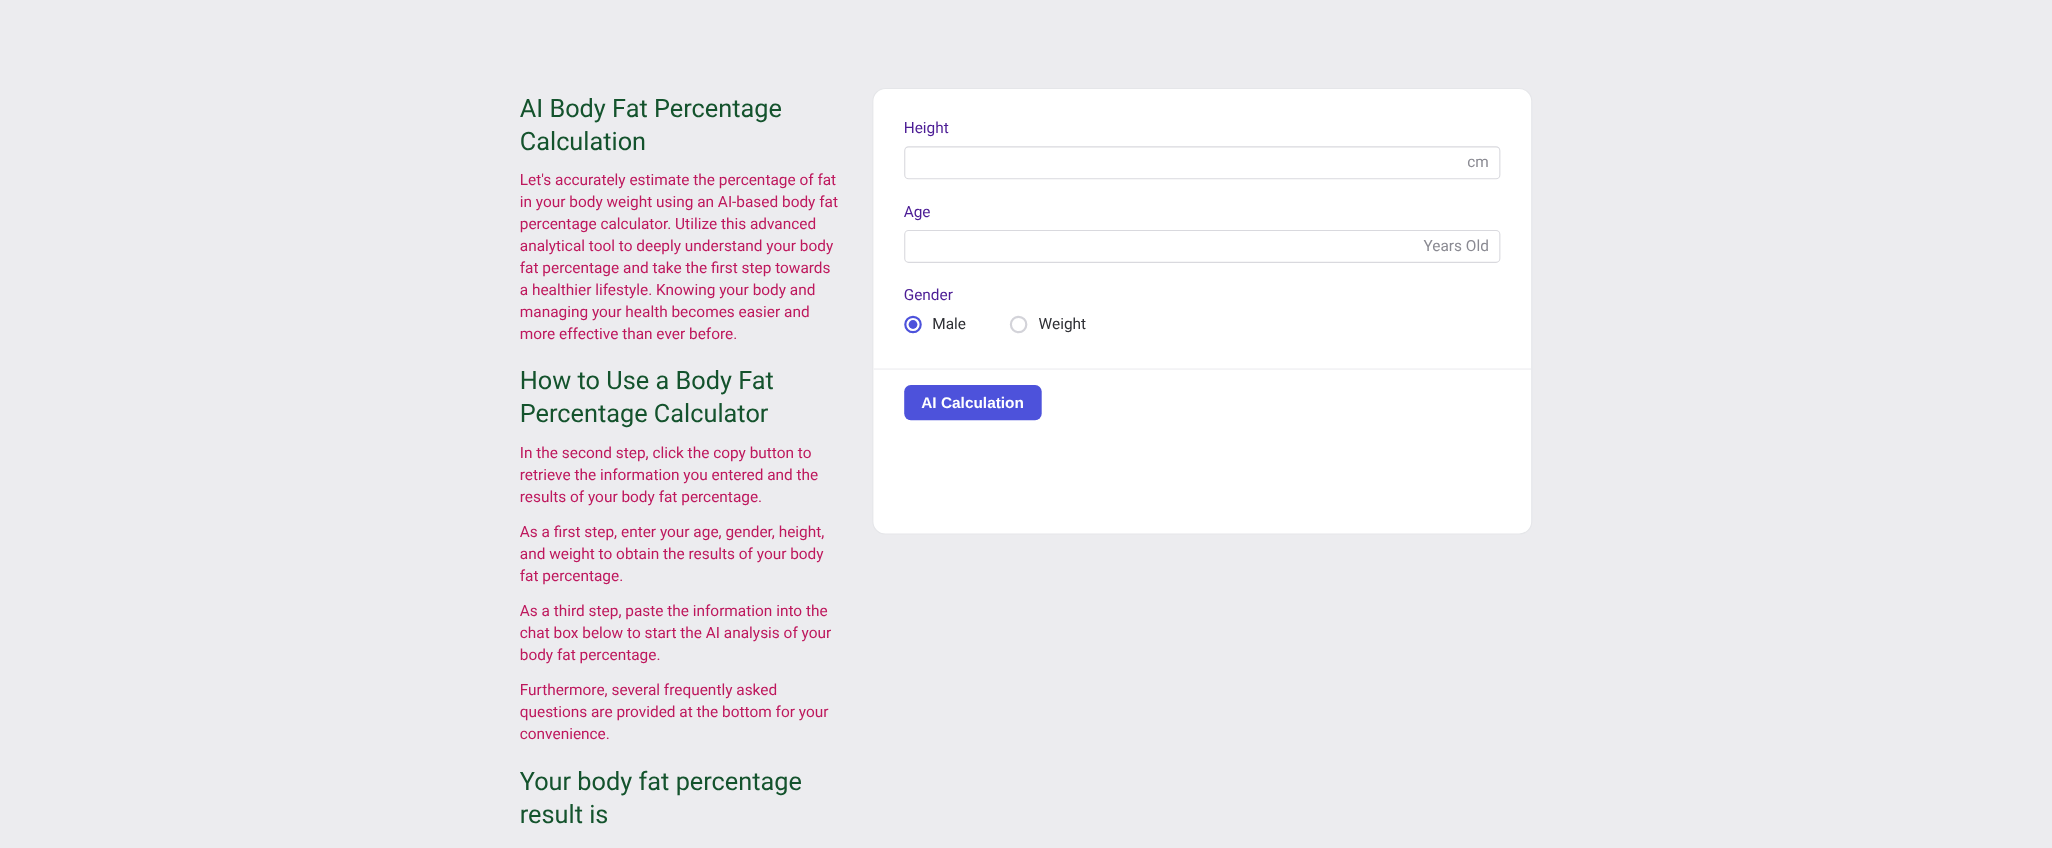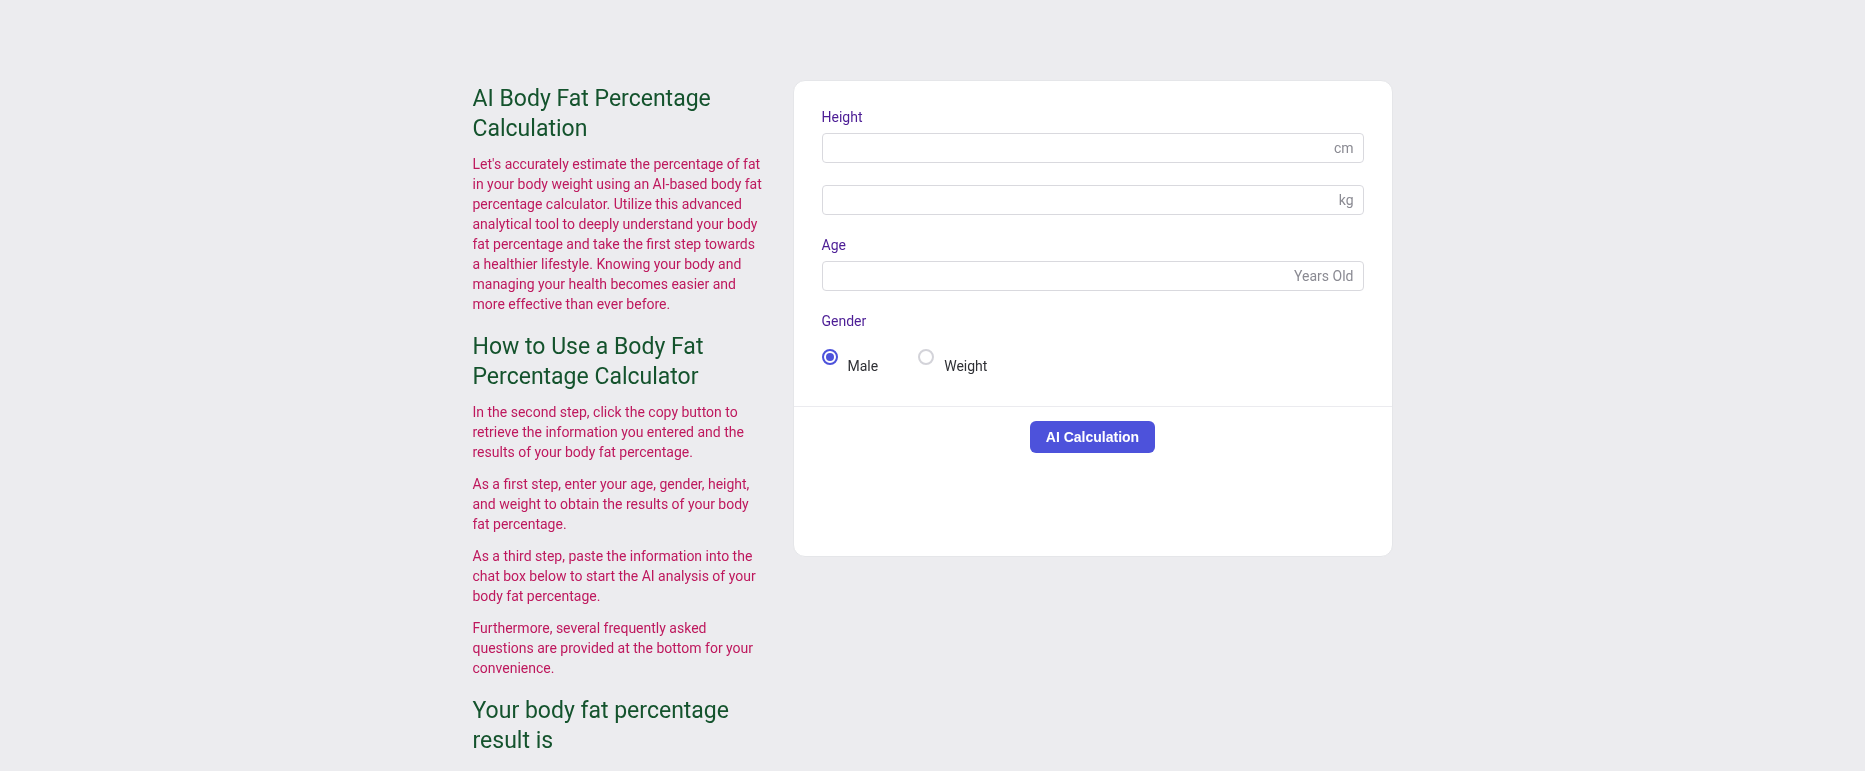--- a/index.html
+++ b/index.html
@@ -110,28 +110,27 @@
     }
     .radio-inner {
       width: 8px;
       height: 8px;
       border-radius: 50%;
       background: #4d52db;
     }
     .radio-label {
       font-size: 14px;
       color: #2f3035;
-      margin-top: 19px;
     }
     .card-footer {
       border-top: 1px solid #ebebef;
       padding: 14px 28px 20px 28px;
       min-height: 150px;
       display: flex;
-      justify-content: center;
+      justify-content: flex-start;
       align-items: flex-start;
     }
     .btn-primary {
       background: #4d52db;
       color: #fff;
       border: none;
       border-radius: 6px;
       padding: 8px 16px;
       font-size: 14px;
       font-weight: 600;
@@ -159,24 +158,20 @@
 
         <div class="form-group">
           <label class="form-label">Height</label>
           <div class="input-wrap">
             <input type="text" value="" style="">
             <span class="unit">cm</span>
           </div>
         </div>
 
         <div class="form-group">
-          <div class="input-wrap">
-            <input type="text" value="" style="">
-            <span class="unit">kg</span>
-          </div>
         </div>
 
         <div class="form-group">
           <label class="form-label">Age</label>
           <div class="input-wrap">
             <input type="text" value="" style="">
             <span class="unit">Years Old</span>
           </div>
         </div>
 

